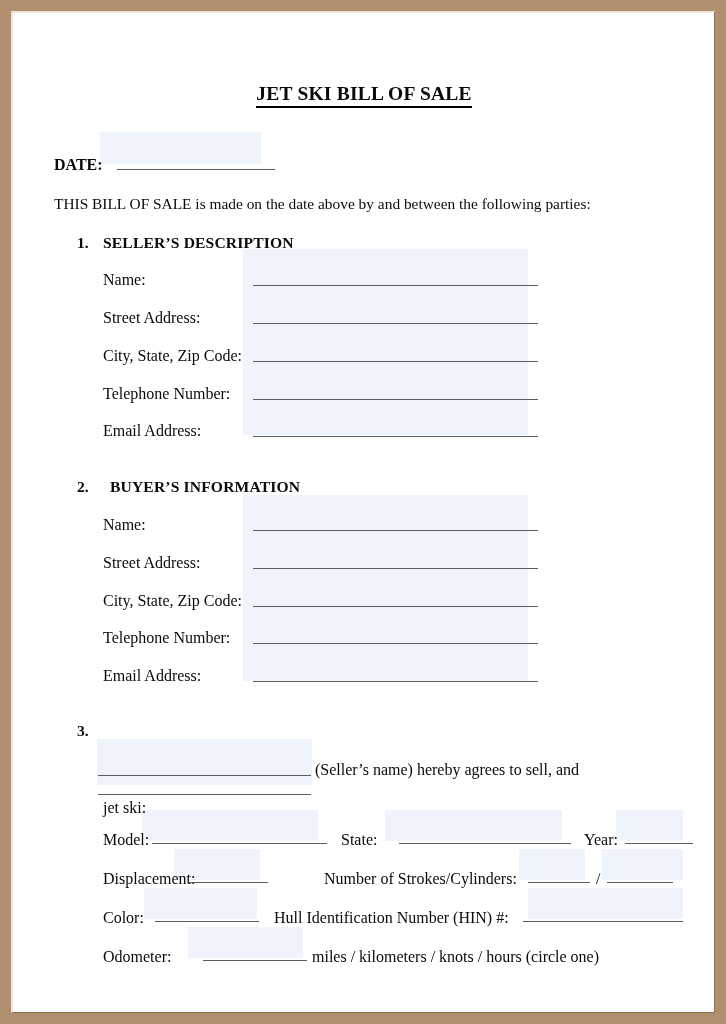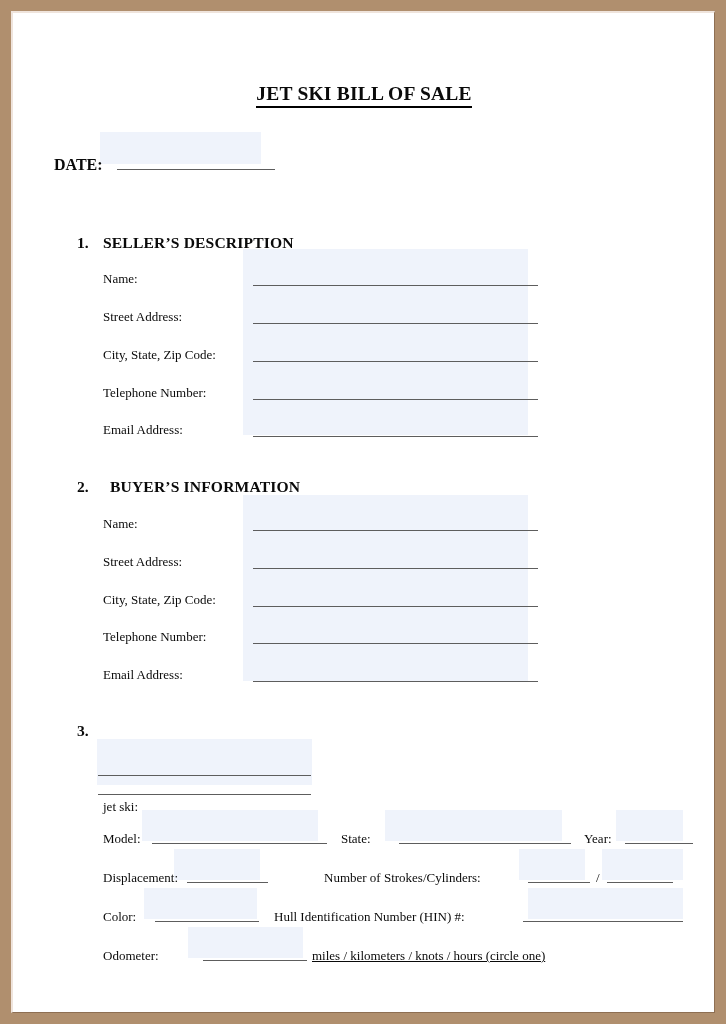--- a/index.html
+++ b/index.html
@@ -93,39 +93,40 @@
   .sec-head {
     font-size: 15.6px;
     font-weight: bold;
     letter-spacing: 0.15px;
   }
   .sec-num {
     font-size: 15.6px;
     font-weight: bold;
   }
   .label {
-    font-size: 13px;
+    font-size: 16px;
   }
 </style>
 </head>
 <body>
 
 <div id="frame">
   <div id="frame-inner">
     <div id="sheet">
 
       <div id="title" class="txt">
         <span>JET SKI BILL OF SALE</span>
       </div>
 
       <div class="hl" style="left:87px; top:119px; width:161px; height:32px;"></div>
       <div class="txt bold body-text" style="left:41px; top:144px; font-size:16px;">DATE:</div>
       <div class="txt body-text" style="left:106px; top:144px;"></div>
       <div class="rule" style="left:104px; top:156px; width:158px;"></div>
 
+      <div class="txt body-text" style="left:41px; top:183px;">THIS BILL OF SALE is made on the date above by and between the following parties:</div>
 
       <div class="txt sec-num" style="left:64px; top:221px;">1.</div>
       <div class="txt sec-head" style="left:90px; top:221px;">SELLER’S DESCRIPTION</div>
 
       <div class="hl" style="left:230px; top:236px; width:285px; height:186px;"></div>
 
       <div class="txt label" style="left:90px; top:258px;">Name:</div>
       <div class="txt label" style="left:90px; top:296px;">Street Address:</div>
       <div class="txt label" style="left:90px; top:334px;">City, State, Zip Code:</div>
       <div class="txt label" style="left:90px; top:372px;">Telephone Number:</div>
@@ -165,20 +166,21 @@
       <div class="rule" style="left:240px; top:593px; width:285px;"></div>
       <div class="rule" style="left:240px; top:630px; width:285px;"></div>
       <div class="rule" style="left:240px; top:668px; width:285px;"></div>
 
       <div class="txt sec-num" style="left:64px; top:709px;">3.</div>
 
       <div class="hl" style="left:84px; top:726px; width:215px; height:46px;"></div>
 
       <div class="txt label" style="left:90px; top:748px;"></div>
       <div class="rule" style="left:85px; top:762px; width:213px;"></div>
+      <div class="txt label" style="left:302px; top:748px;">(Seller’s name) hereby agrees to sell, and</div>
 
       <div class="txt label" style="left:90px; top:767px;"></div>
       <div class="rule" style="left:85px; top:781px; width:213px;"></div>
 
       <div class="txt label" style="left:90px; top:786px;">jet ski:</div>
 
       <div class="hl" style="left:129px; top:797px; width:176px; height:31px;"></div>
       <div class="hl" style="left:372px; top:797px; width:177px; height:31px;"></div>
       <div class="hl" style="left:603px; top:797px; width:67px; height:31px;"></div>
 
@@ -220,17 +222,17 @@
       <div class="txt label" style="left:261px; top:896px;">Hull Identification Number (HIN) #:</div>
       <div class="txt label" style="left:516px; top:896px;"></div>
       <div class="rule" style="left:510px; top:908px; width:160px;"></div>
 
       <div class="hl" style="left:175px; top:914px; width:115px; height:31px;"></div>
 
       <div class="txt label" style="left:90px; top:935px;">Odometer:</div>
       <div class="txt label" style="left:196px; top:935px;"></div>
       <div class="rule" style="left:190px; top:947px; width:104px;"></div>
 
-      <div class="txt label" style="left:299px; top:935px;text-decoration:underline;">miles / kilometers / knots / hours (circle one)</div>
+      <div class="txt label" style="left:299px; top:935px;">miles / kilometers / knots / hours (circle one)</div>
 
     </div>
   </div>
 </div>
 
 </body></html>

